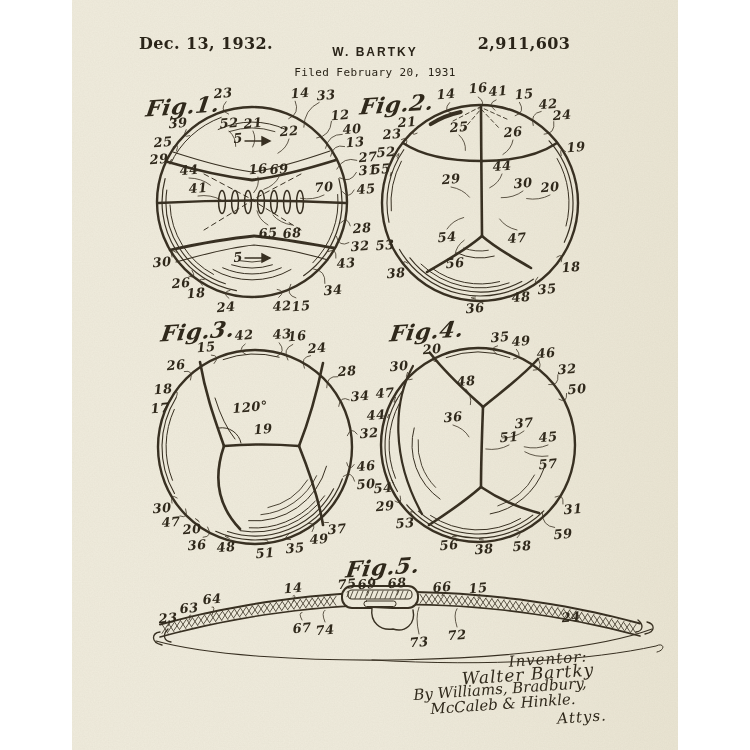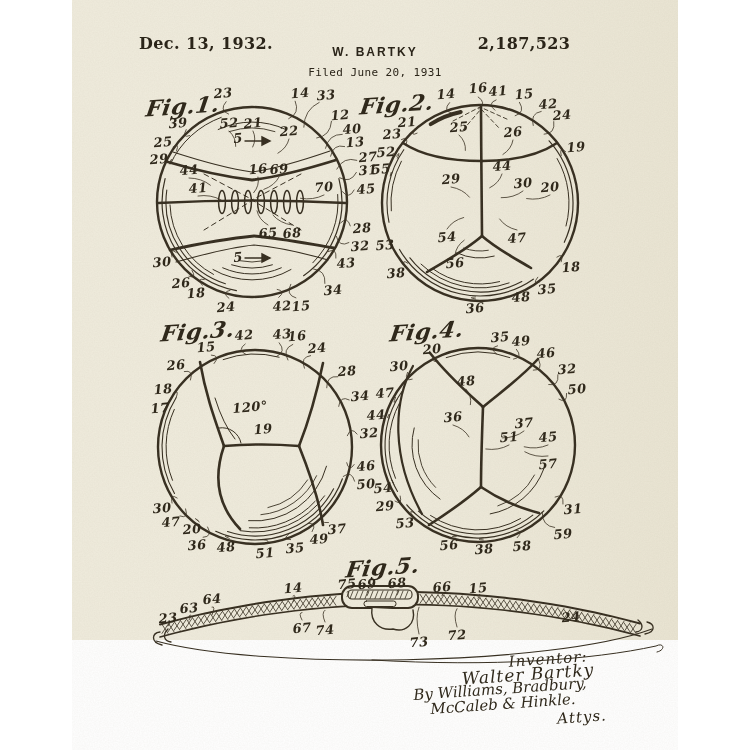--- a/index.html
+++ b/index.html
@@ -1,18 +1,18 @@
 <!DOCTYPE html>
 <html><head>
 <meta charset="utf-8">
 <style>
   html,body{margin:0;padding:0;}
   .page{position:relative;width:750px;height:750px;background:#ffffff;overflow:hidden;
         font-family:"DejaVu Serif",serif;}
-  .poster{position:absolute;left:72px;top:0;width:606px;height:640px;
+  .poster{position:absolute;left:72px;top:0;width:606px;height:750px;
           background:linear-gradient(93deg,#f0ecdd 0%,#efebdc 55%,#eae5d3 100%);}
   .noise{position:absolute;left:0;top:0;pointer-events:none;opacity:.5;}
   svg.draw{position:absolute;left:0;top:0;}
   .hdr{position:absolute;transform:translate(-50%,-50%);color:#262015;white-space:nowrap;}
   .hdr-date{font-weight:700;font-size:16px;letter-spacing:.4px;}
   .hdr-num{font-weight:700;font-size:16px;letter-spacing:.4px;}
   .hdr-name{font-family:"Liberation Sans",sans-serif;font-weight:700;font-size:12px;letter-spacing:2px;}
   .hdr-filed{font-family:"DejaVu Sans Mono",monospace;font-size:11px;letter-spacing:.4px;}
   .num-label{position:absolute;transform:translate(-50%,-50%) rotate(-5deg);
              font-style:italic;font-weight:700;font-size:13px;color:#2b2417;white-space:nowrap;
@@ -28,22 +28,22 @@
   .sig-attys{font-size:15px;letter-spacing:1px;}
 </style>
 </head>
 <body>
 
 <div class="page">
   <div class="poster">
 
     <span class="hdr hdr-date" style="left:134px;top:43px">Dec. 13, 1932.</span>
     <span class="hdr hdr-name" style="left:303px;top:52px">W. BARTKY</span>
-    <span class="hdr hdr-num" style="left:452px;top:43px">2,187,523</span>
-    <span class="hdr hdr-filed" style="left:303px;top:72px">Filed June 20, 1931</span>
+    <span class="hdr hdr-num" style="left:452px;top:43px">2,911,603</span>
+    <span class="hdr hdr-filed" style="left:303px;top:72px">Filed February 20, 1931</span>
 
     <svg class="draw" width="606" height="750" viewBox="0 0 606 750" fill="none" stroke="#342c1e" stroke-linecap="round">
 
       <g>
         <circle cx="180" cy="202" r="95" stroke-width="2.4"></circle>
         <path d="M 96 162 C 130 172 155 177 180 180 C 205 177 232 170 264 160" stroke-width="2.8"></path>
         <path d="M 101 152 C 135 163 158 169 180 172 C 203 169 226 162 258 151" stroke-width="1.1"></path>
         <path d="M 98 250 C 135 242 160 238 182 236 C 207 238 232 243 262 248" stroke-width="2.8"></path>
         <path d="M 104 262 C 140 252 162 247 182 245 C 205 247 228 252 256 260" stroke-width="1.1"></path>
         <path d="M 86 203 Q 180 198 274 203" stroke-width="2.4"></path>

